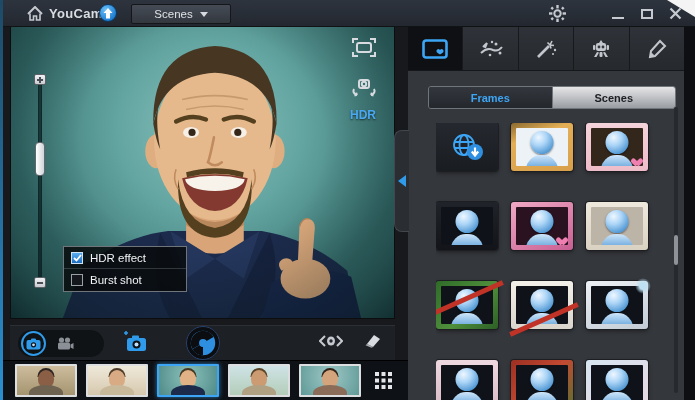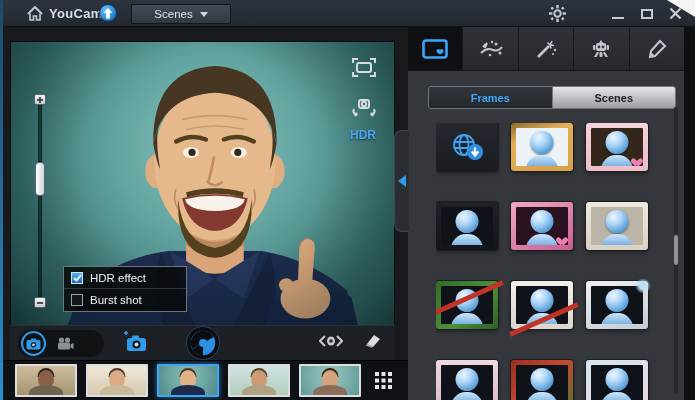--- a/index.html
+++ b/index.html
@@ -26,21 +26,21 @@
   .gear { left:549px; width:22px; }
   .btn-min { left:612px; width:20px; }
   .btn-max { left:641px; width:20px; }
   .btn-close { left:669px; width:20px; }
   .min-bar { width:12px; height:2px; background:#c6cad0; margin-top:8px; }
   .max-box { width:12px; height:10px; border:2px solid #c6cad0; }
   .cursor-wedge { position:absolute; right:0; top:0; width:0; height:0;
                   border-top:17px solid #f4f4f4; border-left:28px solid transparent; z-index:60; }
 
   
-  .preview { position:absolute; left:10px; top:41px; width:385px; height:298px; overflow:hidden;
+  .preview { position:absolute; left:10px; top:21px; width:385px; height:298px; overflow:hidden;
              background:radial-gradient(ellipse at 52% 36%, #8ac2bd 0%, #63a5a1 33%, #37716f 70%, #19424414 100%),
                         radial-gradient(ellipse at 52% 40%, #79b5b1 0%, #4d8c8a 55%, #1c4547 100%);
              border:1px solid #0b0d0f; }
   .vignette { position:absolute; inset:0; pointer-events:none;
               background:radial-gradient(ellipse at 50% 40%, rgba(0,0,0,0) 45%, rgba(5,22,24,.55) 100%); }
   .man-svg { position:absolute; inset:0; }
 
   .preview-icon { position:absolute; cursor:pointer; }
   .ic-full { right:18px; top:16px; }
   .ic-rotate { right:16px; top:54px; }

